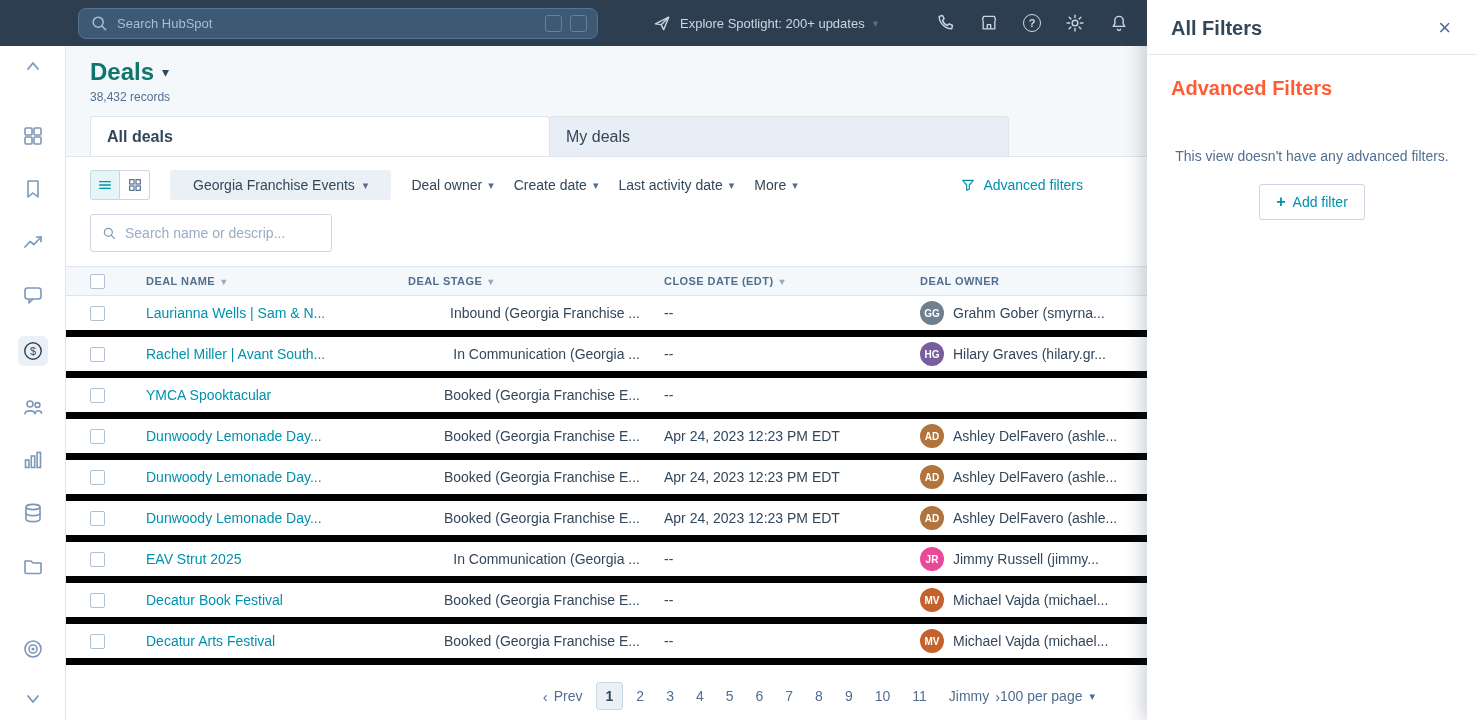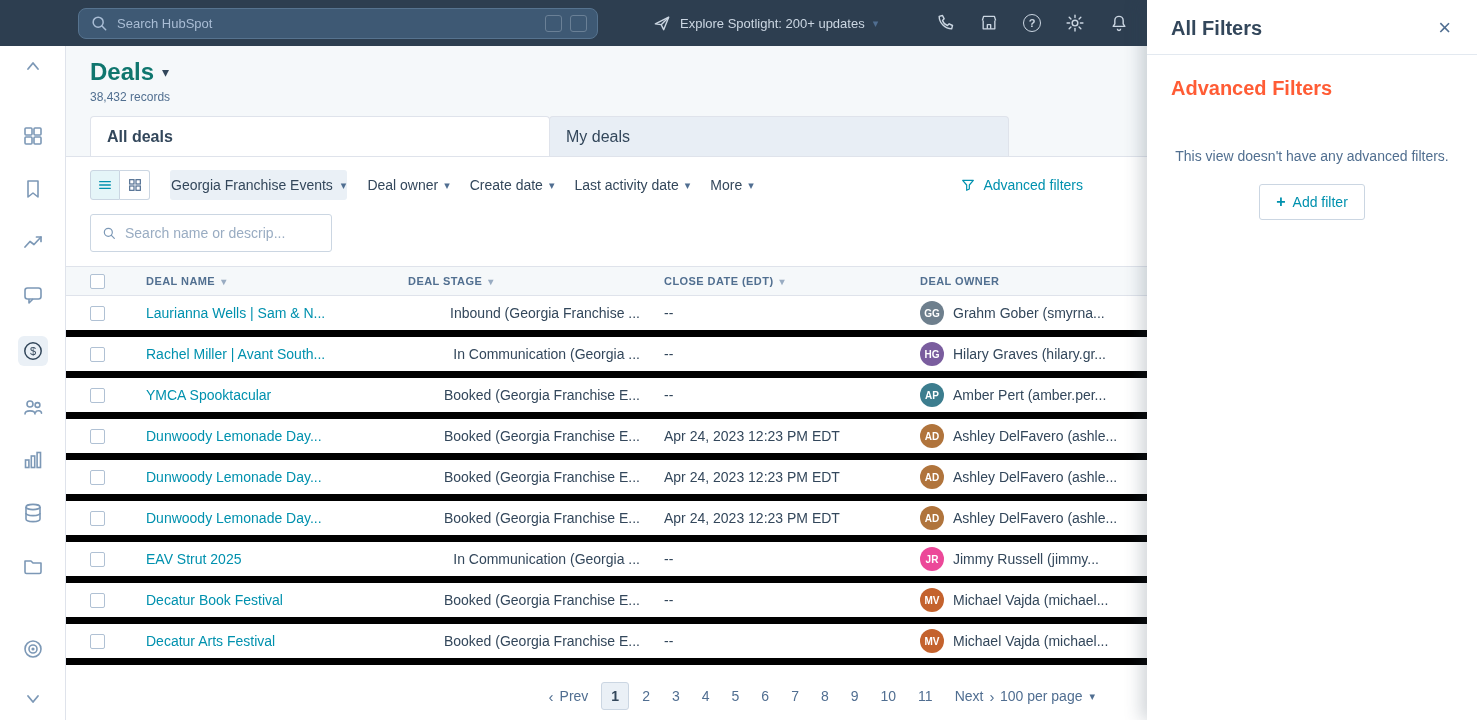--- a/index.html
+++ b/index.html
@@ -75,21 +75,21 @@
   .toggle-group { display:flex; }
   .toggle-btn {
     width:30px; height:30px; border:1px solid #cbd6e2; display:flex; align-items:center;
     justify-content:center; color:#506e91; background:#fff; cursor:pointer;
   }
   .toggle-btn:first-child { border-radius:3px 0 0 3px; }
   .toggle-btn:last-child { border-radius:0 3px 3px 0; border-left:none; }
   .toggle-btn.active { background:#e5f5f8; color:#0091ae; }
   .view-select {
     display:flex; align-items:center; gap:8px; background:#eaf0f6; border-radius:3px;
-    padding:7px 1px; font-size:14px; color:#33475b; cursor:pointer;
+    padding:7px 23px; font-size:14px; color:#33475b; cursor:pointer;
   }
   .dropdown { display:flex; align-items:center; gap:6px; color:#33475b; font-size:14px; cursor:pointer; }
   .caret { font-size:11px; color:#506e91; }
   .advanced-filters { margin-left:auto; margin-right:370px; display:flex; align-items:center; gap:7px; color:#0091ae; cursor:pointer; white-space:nowrap; }
 
   .searchrow { padding:4px 24px 14px; }
   .table-search {
     width:242px; height:38px; border:1px solid #cbd6e2; border-radius:3px; background:#fff;
     display:flex; align-items:center; gap:8px; padding:0 10px; color:#7c98b6;
   }
@@ -391,24 +391,20 @@
         </span>
       </div>
 
       <div class="trow">
         <span class="col-check">
             <span class="checkbox"></span>
           </span>
         <span class="col-name"><a class="deal-link">YMCA Spooktacular</a></span>
         <span class="col-stage">Booked (Georgia Franchise E...</span>
         <span class="col-date">--</span>
-        <span class="col-owner">
-          <span class="avatar" style="background: rgb(60, 125, 142);">AP</span>
-          <span class="owner-name">Amber Pert (amber.per...</span>
-        </span>
       </div>
 
       <div class="trow">
         <span class="col-check">
             <span class="checkbox"></span>
           </span>
         <span class="col-name"><a class="deal-link">Dunwoody Lemonade Day...</a></span>
         <span class="col-stage">Booked (Georgia Franchise E...</span>
         <span class="col-date">Apr 24, 2023 12:23 PM EDT</span>
         <span class="col-owner">
@@ -493,21 +489,21 @@
       <span class="pg num">3</span>
       <span class="pg num">4</span>
       <span class="pg num">5</span>
       <span class="pg num">6</span>
       <span class="pg num">7</span>
       <span class="pg num">8</span>
       <span class="pg num">9</span>
       <span class="pg num">10</span>
       <span class="pg num">11</span>
       <span class="pg">
-        <span>Next</span>
+        <span>Jimmy</span>
         <span class="chev">›</span>
       </span>
       <span class="per-page">
         <span>100 per page</span>
         <span class="caret">▾</span>
       </span>
     </div>
 
   </div>
 </div>

